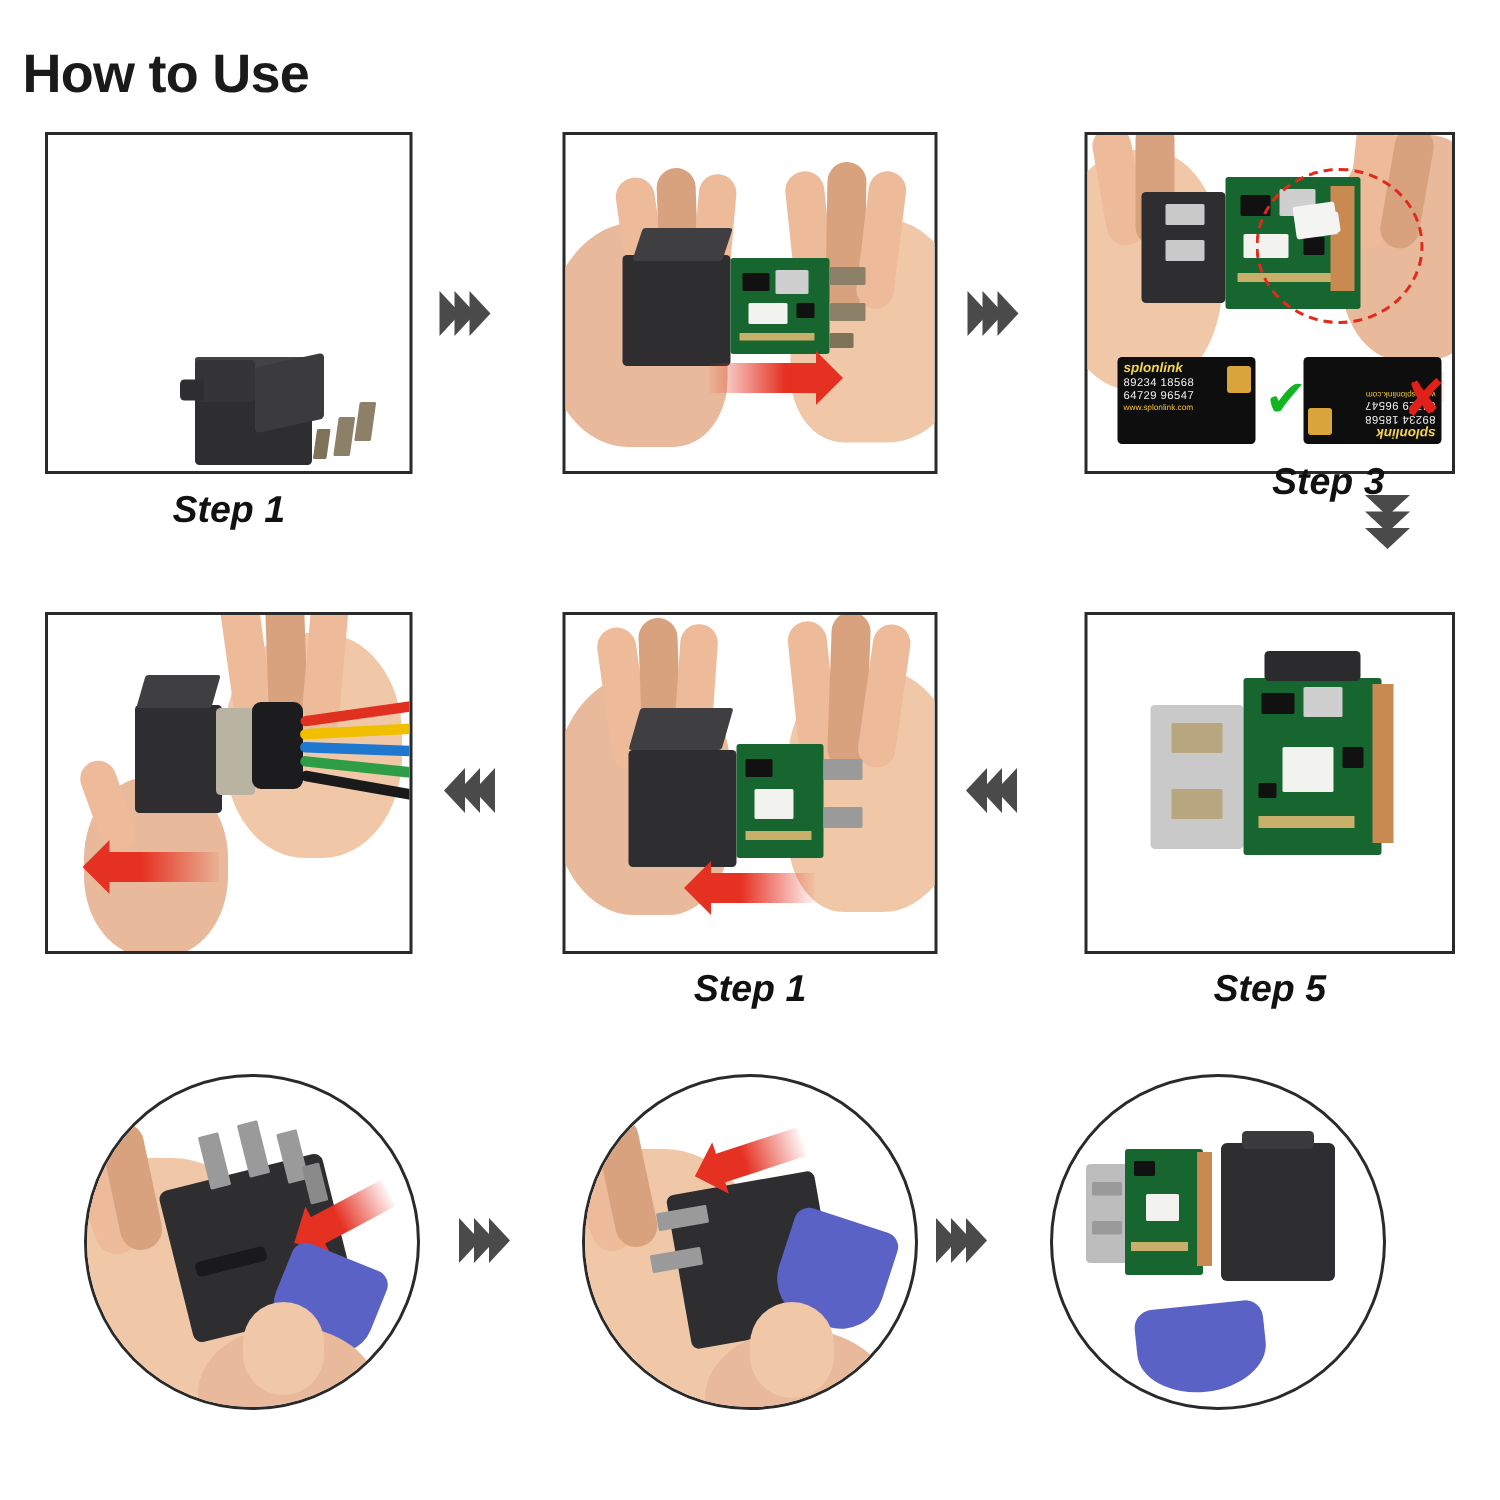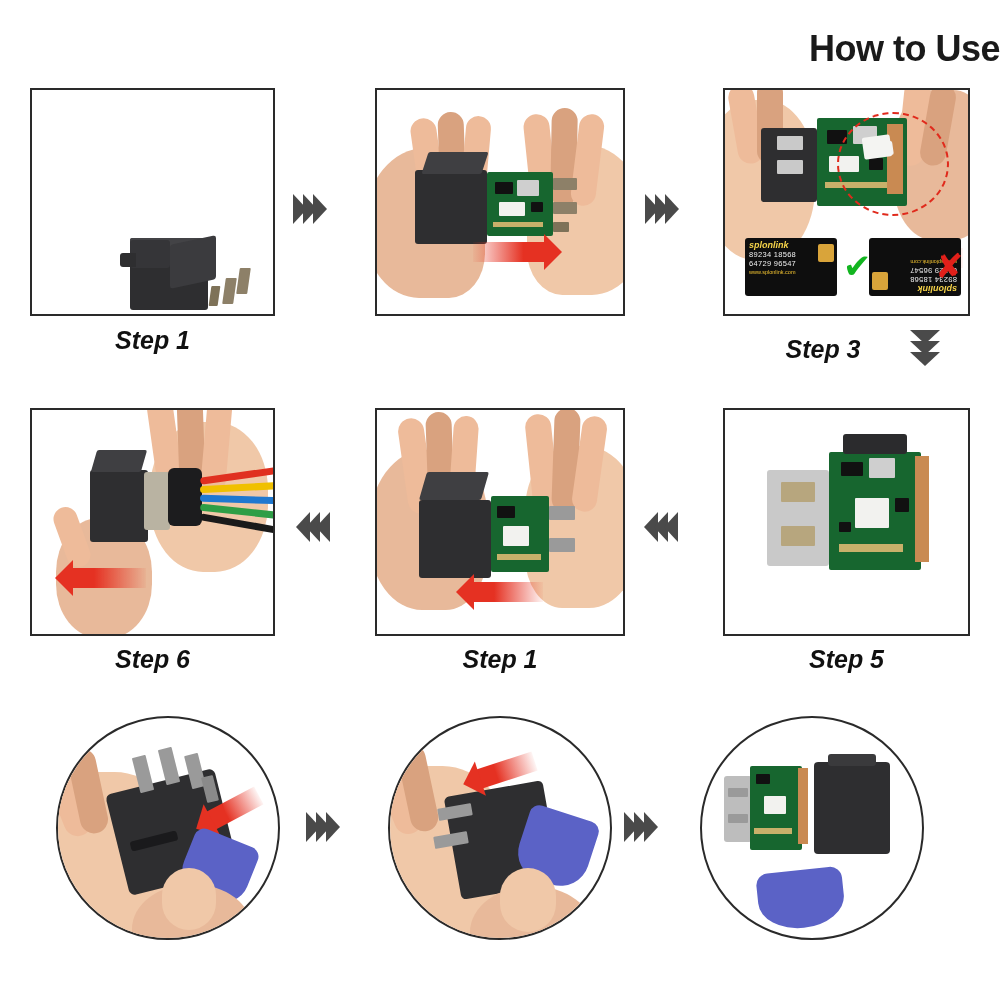--- a/index.html
+++ b/index.html
@@ -8,25 +8,26 @@
     width: 1000px; height: 1000px;
     background: #ffffff;
     font-family: "Liberation Sans", sans-serif;
     overflow: hidden;
   }
   .page { position: relative; width: 1000px; height: 1000px; }
 
   .title {
     position: absolute;
     top: 28px; left: 0; width: 1000px;
-    text-align: right;
+    text-align: left;
     font-size: 36px;
     font-weight: bold;
     color: #1a1a1a;
     letter-spacing: -0.5px;
+    padding-left: 15px;
   }
 
   
   .card {
     position: absolute;
     border: 2px solid #2a2a2a;
     background: #ffffff;
     overflow: hidden;
   }
   .caption {
@@ -279,21 +280,21 @@
       <div class="simcard" style="left:144px; top:148px; width:92px; height:58px; transform:rotate(180deg);">
         <div class="brand">splonlink</div>
         <div class="num">89234  18568</div>
         <div class="num">64729  96547</div>
         <div class="url">www.splonlink.com</div>
         <div class="gold"></div>
       </div>
       <div class="cross" style="left:210px; top:156px;">✘</div>
     </div>
   </div>
-  <div class="caption" style="left:723px; top:335px; width:200px;">Step 3</div>
+  <div class="caption" style="left:723px; top:307px; width:200px;text-align:right;">Step 3</div>
 
   <div class="chev down" style="left:910px; top:330px;">
     <span></span>
       <span></span>
       <span></span>
   </div>
 
   <div class="card" style="left:723px; top:408px; width:247px; height:228px;">
     <div class="scene">
       <div class="relay-body" style="left:42px; top:60px; width:62px; height:96px; background:#c9c9c9;"></div>
@@ -364,21 +365,20 @@
       <div class="relay-body" style="left:112px; top:62px; width:26px; height:58px; background:#b9b3a2;"></div>
       <div class="relay-body" style="left:136px; top:58px; width:34px; height:58px; background:#1c1c1e; border-radius:6px;"></div>
       <div class="wire" style="left:168px; top:62px; width:82px; height:7px; background:#e03020; transform:rotate(-8deg);"></div>
       <div class="wire" style="left:168px; top:74px; width:84px; height:7px; background:#f0c000; transform:rotate(-3deg);"></div>
       <div class="wire" style="left:168px; top:86px; width:84px; height:7px; background:#1f78d0; transform:rotate(2deg);"></div>
       <div class="wire" style="left:168px; top:98px; width:82px; height:7px; background:#2e9e46; transform:rotate(6deg);"></div>
       <div class="wire" style="left:168px; top:110px; width:78px; height:7px; background:#1a1a1a; transform:rotate(10deg);"></div>
       <div class="redarrow flip" style="left:40px; top:158px; width:74px;"></div>
     </div>
   </div>
-  <div class="caption" style="left:30px; top:645px; width:245px;">Step 6</div>
 
   <div class="card roundcard" style="left:56px; top:716px; width:224px; height:224px;">
     <div class="scene">
       <div class="hand light" style="left:-26px; top:54px; width:150px; height:170px; border-radius:45%;"></div>
       <div class="finger" style="left:-4px; top:40px; width:28px; height:80px; transform:rotate(-22deg);"></div>
       <div class="finger dark" style="left:16px; top:30px; width:28px; height:86px; transform:rotate(-12deg);"></div>
       <div class="relay-body" style="left:58px; top:62px; width:112px; height:104px; border-radius:6px; transform:rotate(-14deg);"></div>
       <div class="pin" style="left:78px; top:38px; width:14px; height:36px; background:#9a9a9a; transform:rotate(-14deg);"></div>
       <div class="pin" style="left:104px; top:30px; width:14px; height:36px; background:#9a9a9a; transform:rotate(-14deg);"></div>
       <div class="pin" style="left:130px; top:36px; width:14px; height:34px; background:#9a9a9a; transform:rotate(-14deg);"></div>

